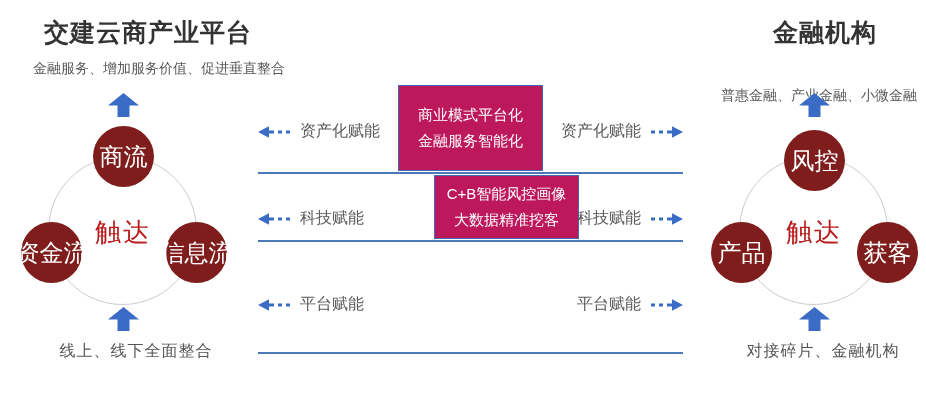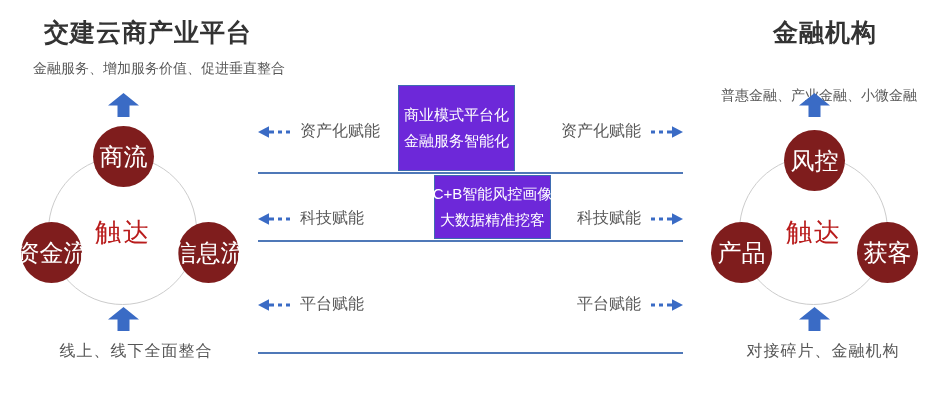--- a/index.html
+++ b/index.html
@@ -23,21 +23,21 @@
   }
   .node{
     width:61px;height:61px;border-radius:50%;background:#7f1d1d;
     display:flex;align-items:center;justify-content:center;
     color:#fff;font-size:24px;white-space:nowrap;
   }
   .caption{
     font-size:16px;color:#565656;text-align:center;white-space:nowrap;letter-spacing:1px;padding-left:8px;
   }
   .blue-box{
-    left:398px;width:117px;background:#6d28d9;border:1px solid #3E6CB2;box-sizing:border-box;
+    left:398px;width:145px;background:#be185d;border:1px solid #3E6CB2;box-sizing:border-box;
     display:flex;flex-direction:column;justify-content:center;align-items:center;
     color:#fff;z-index:2;
   }
   .blue-box .bline{
     font-size:15px;line-height:26px;white-space:nowrap;text-align:center;
   }
   .sep-line{
     left:258px;width:425px;height:1.5px;background:#4F78B8;z-index:1;
   }
   .row-label{
@@ -64,21 +64,21 @@
     <svg class="arrow-svg" width="31" height="24" viewBox="0 0 31 24">
       <polygon points="15.5,0 31,12.5 21.5,12.5 21.5,24 9.5,24 9.5,12.5 0,12.5" fill="#3A6BC5"></polygon>
     </svg>
   </div>
 
   <div class="abs ring" style="left:48px;top:156px;"></div>
   <div class="abs hub-label" style="left:48px;top:215px;">触达</div>
 
   <div class="abs node" style="left:93px;top:126px;">商流</div>
   <div class="abs node" style="left:21px;top:222px;">资金流</div>
-  <div class="abs node" style="left:166px;top:222px;margin-left:12px;">信息流</div>
+  <div class="abs node" style="left:166px;top:222px;">信息流</div>
 
   <div class="abs" style="left:108px;top:307px;">
     <svg class="arrow-svg" width="31" height="24" viewBox="0 0 31 24">
       <polygon points="15.5,0 31,12.5 21.5,12.5 21.5,24 9.5,24 9.5,12.5 0,12.5" fill="#3A6BC5"></polygon>
     </svg>
   </div>
 
   <div class="abs caption" style="left:0px;top:341px;width:256px;">线上、线下全面整合</div>
 
   <div class="abs panel-title" style="left:725px;top:16px;width:200px;">金融机构</div>

